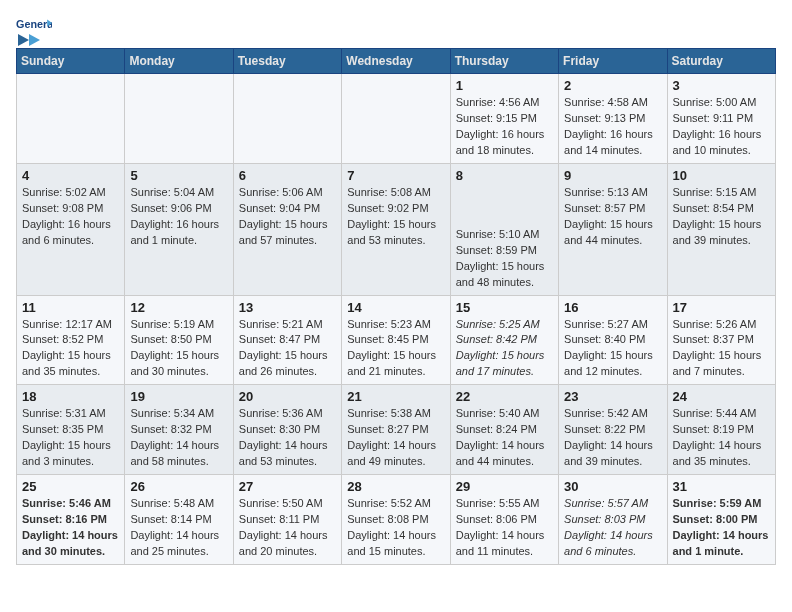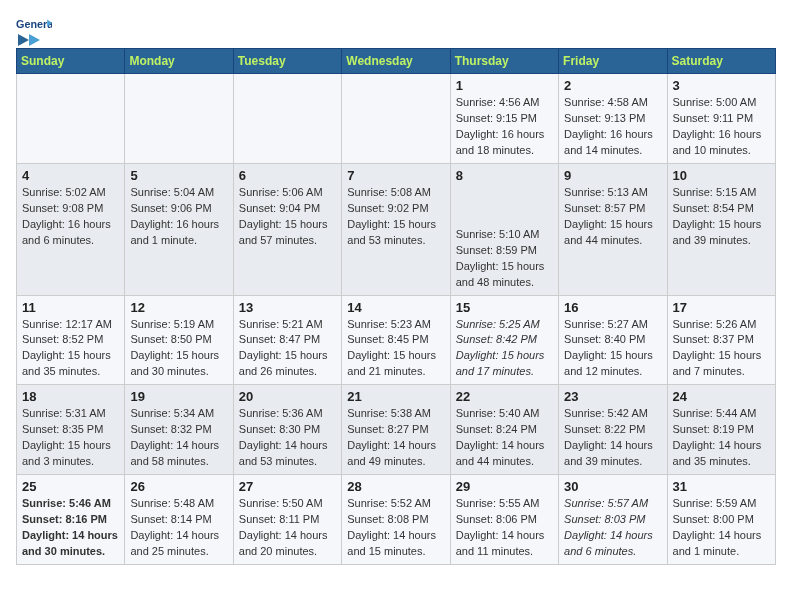--- a/index.html
+++ b/index.html
@@ -38,21 +38,21 @@
       color: #444;
       margin-top: 2px;
     }
     .calendar {
       width: 100%;
       border-collapse: collapse;
       font-size: 11px;
     }
     .calendar thead th {
       background: #2a6496;
-      color: #bef264;
+      color: #e5e5e5;
       padding: 5px 4px;
       text-align: left;
       font-size: 12px;
       font-weight: bold;
       border: 1px solid #1a4480;
     }
     .calendar tbody td {
       border: 1px solid #ccc;
       vertical-align: top;
       padding: 4px 5px;
@@ -343,20 +343,20 @@
         </td>
         <td>
           <span class="day-number">30</span>
           <div class="day-info" style="white-space: pre-line; font-style: italic;">Sunrise: 5:57 AM
 Sunset: 8:03 PM
 Daylight: 14 hours
 and 6 minutes.</div>
         </td>
         <td>
           <span class="day-number">31</span>
-          <div class="day-info" style="white-space: pre-line;">Sunrise: 5:59 AM
+          <div class="day-info" style="white-space: pre-line; font-weight: bold;">Sunrise: 5:59 AM
 Sunset: 8:00 PM
 Daylight: 14 hours
 and 1 minute.</div>
         </td>
       </tr>
     </tbody>
 </table>
 
 </body></html>

